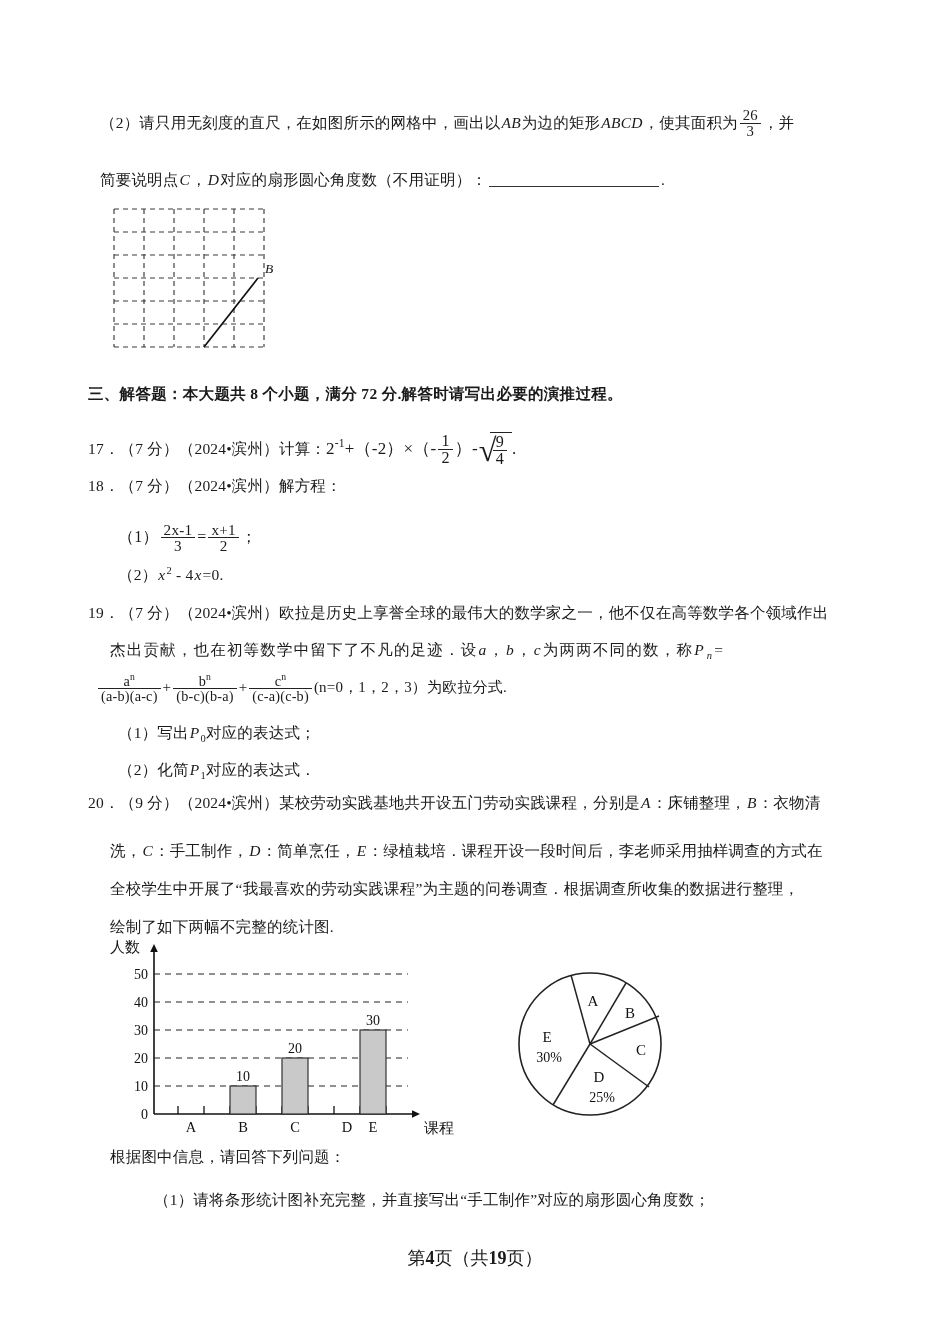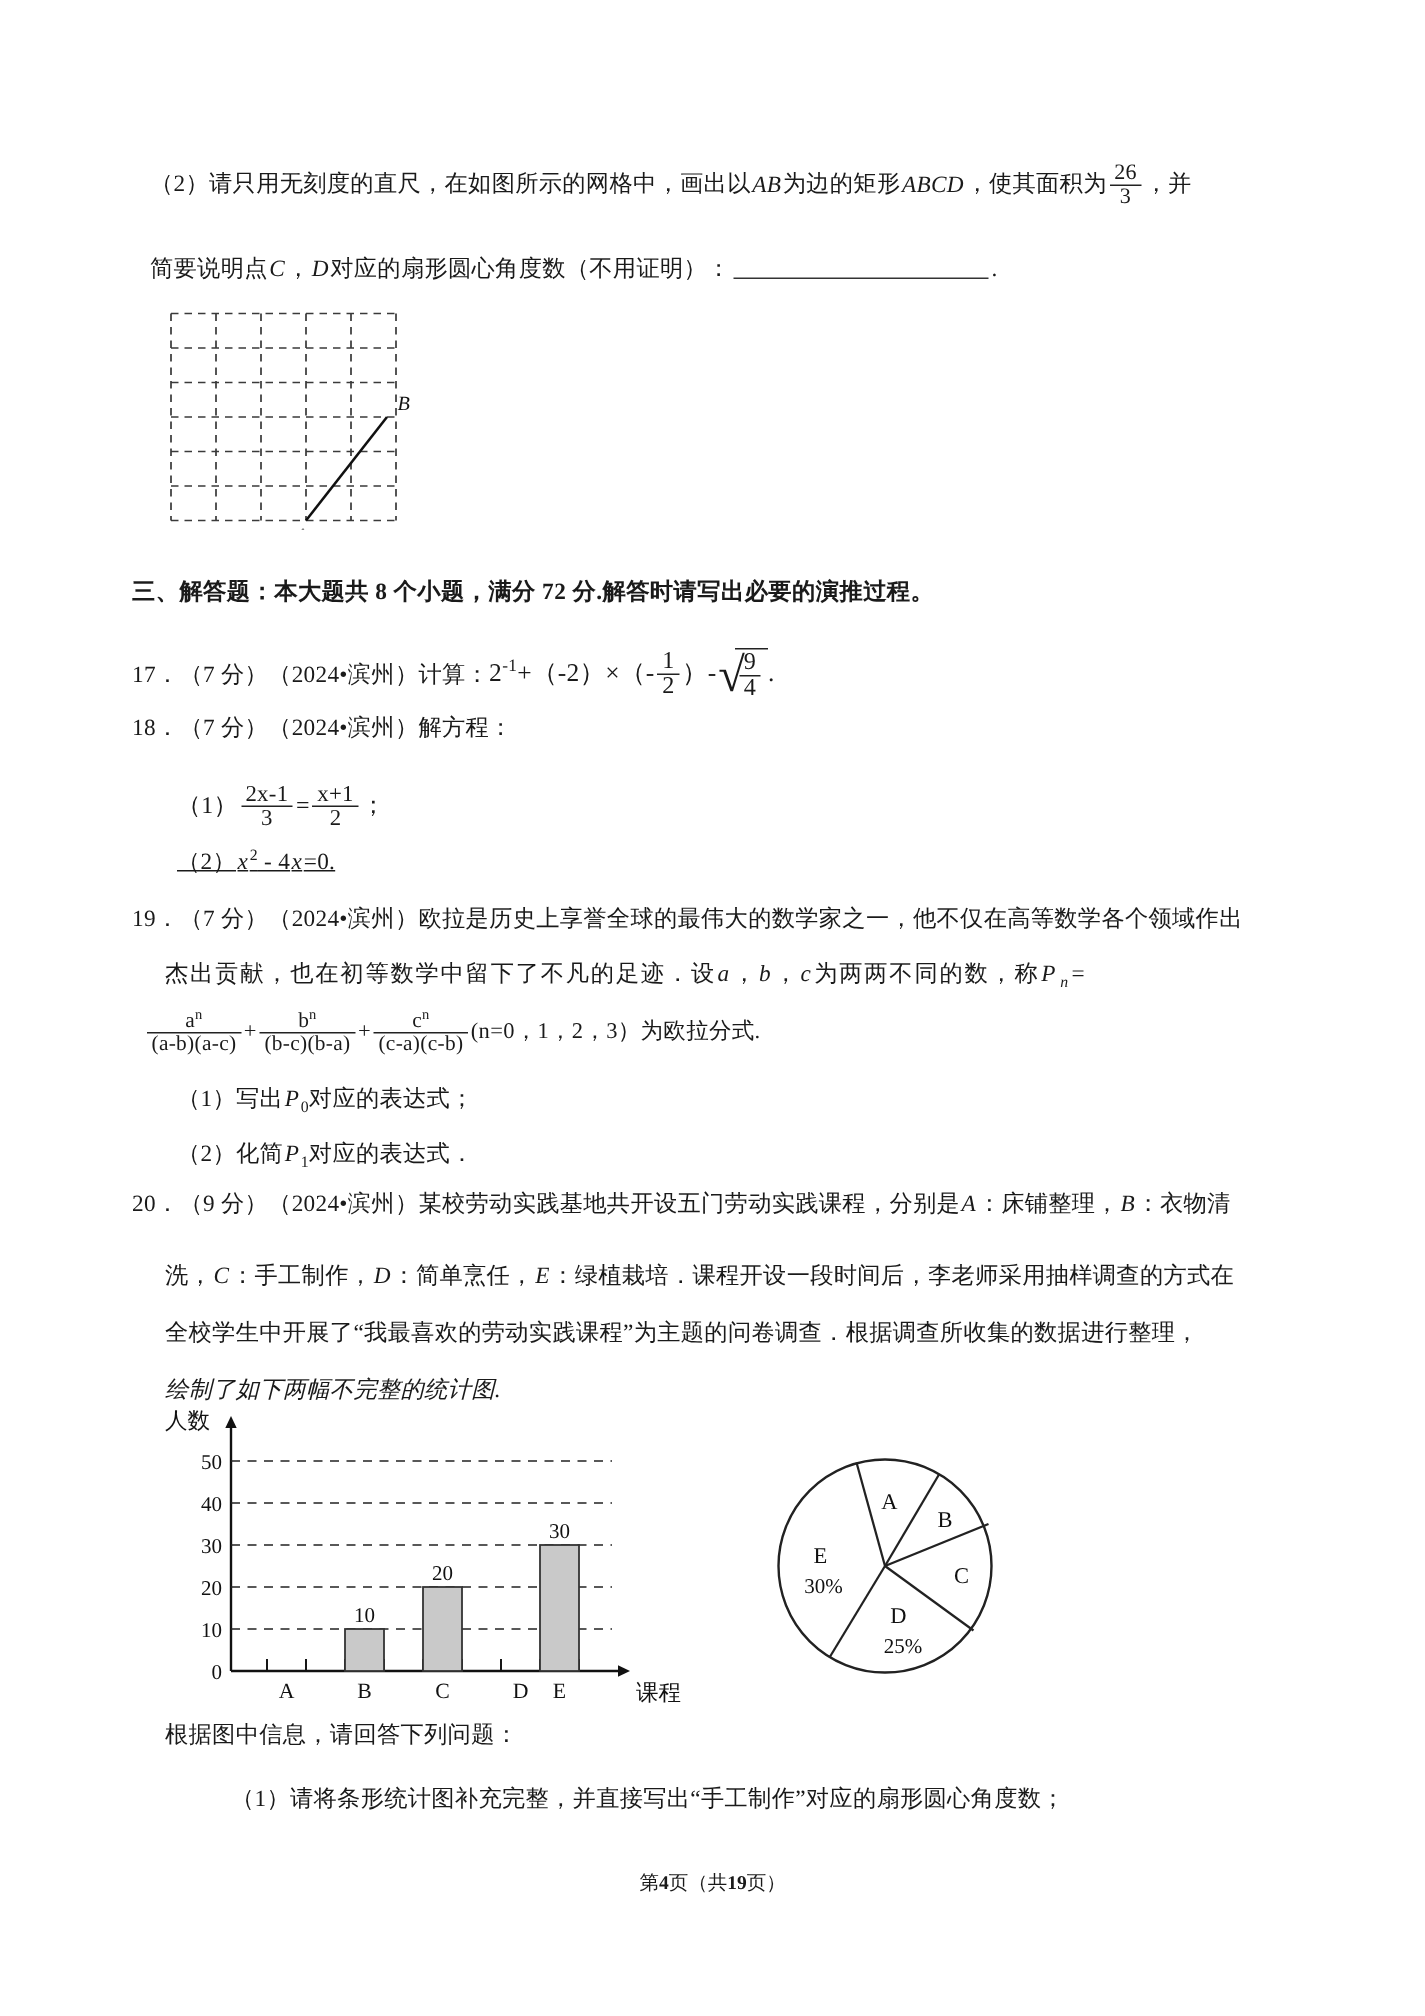--- a/index.html
+++ b/index.html
@@ -128,21 +128,21 @@
     height: 175px;
   }
 
   
   .footer {
     position: absolute;
     left: 0;
     top: 1246px;
     width: 950px;
     text-align: center;
-    font-size: 13px;
+    font-size: 18px;
     color: #1a1a1a;
   }
   .footer .pg { font-weight: bold; }
 
   svg text {
     font-family: "Liberation Serif", "DejaVu Serif", serif;
   }
 </style>
 </head>
 <body>
@@ -185,21 +185,21 @@
   </div>
 
   <div class="line" style="left:88px; top:478px;">
     <span>18．</span><span>（7 分）</span><span>（2024•滨州）</span><span>解方程：</span>
   </div>
 
   <div class="line" style="left:118px; top:522px; font-size:16px;">
     <span>（1）</span><span class="frac"><span class="num">2x-1</span><span class="den">3</span></span><span>=</span><span class="frac"><span class="num">x+1</span><span class="den">2</span></span><span>；</span>
   </div>
 
-  <div class="line" style="left:118px; top:566px;text-decoration:underline;">
+  <div class="line" style="left:118px; top:566px;">
     <span>（2）</span><span class="ital">x</span><span class="sup">2</span><span> - 4</span><span class="ital">x</span><span>=0.</span>
   </div>
 
   <div class="line" style="left:88px; top:605px;">
     <span>19．</span><span>（7 分）</span><span>（2024•滨州）</span><span>欧拉是历史上享誉全球的最伟大的数学家之一，他不仅在高等数学各个领域作出</span>
   </div>
 
   <div class="line" style="left:110px; top:642px; letter-spacing:1.2px;">
     <span>杰出贡献，也在初等数学中留下了不凡的足迹．设</span><span class="ital">a</span>，<span class="ital">b</span>，<span class="ital">c</span><span>为两两不同的数，称</span><span class="ital">P</span><span class="sub ital">n</span><span>=</span>
   </div>
@@ -219,21 +219,21 @@
   <div class="line" style="left:88px; top:795px;">
     <span>20．</span><span>（9 分）</span><span>（2024•滨州）</span><span>某校劳动实践基地共开设五门劳动实践课程，分别是</span><span class="ital">A</span><span>：床铺整理，</span><span class="ital">B</span><span>：衣物清</span>
   </div>
 
   <div class="line" style="left:110px; top:881px;">全校学生中开展了“我最喜欢的劳动实践课程”为主题的问卷调查．根据调查所收集的数据进行整理，</div>
 
   <div class="line" style="left:110px; top:843px;">
     <span>洗，</span><span class="ital">C</span><span>：手工制作，</span><span class="ital">D</span><span>：简单烹任，</span><span class="ital">E</span><span>：绿植栽培．课程开设一段时间后，李老师采用抽样调查的方式在</span>
   </div>
 
-  <div class="line" style="left:110px; top:919px;font-style:italic;">绘制了如下两幅不完整的统计图.</div>
+  <div class="line" style="left:110px; top:919px;">绘制了如下两幅不完整的统计图.</div>
 
   <svg id="bar-chart" viewBox="0 0 360 200">
 
     <text x="2" y="16" font-size="15" fill="#111">人数</text>
 
     <line x1="46" y1="178" x2="46" y2="14" stroke="#111" stroke-width="1.6"></line>
     <polygon points="46,8 42.2,16 49.8,16" fill="#111"></polygon>
     <line x1="46" y1="178" x2="306" y2="178" stroke="#111" stroke-width="1.6"></line>
     <polygon points="312,178 304,174.2 304,181.8" fill="#111"></polygon>
 

